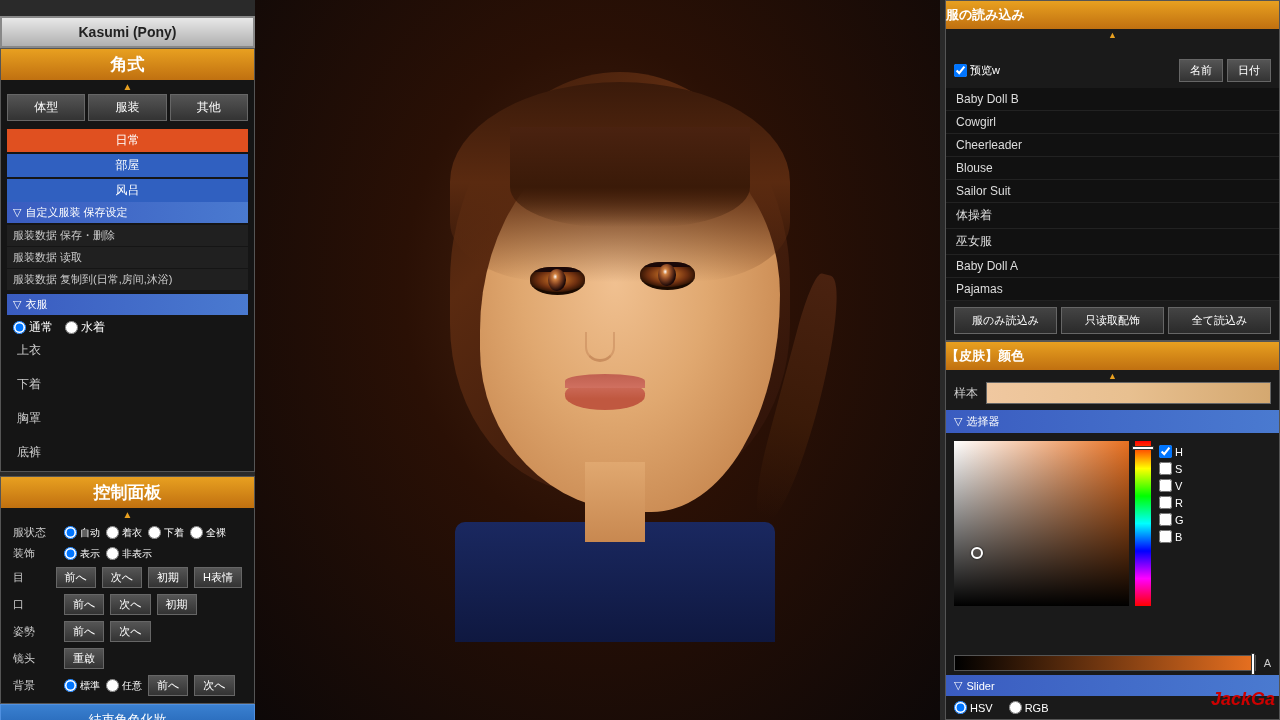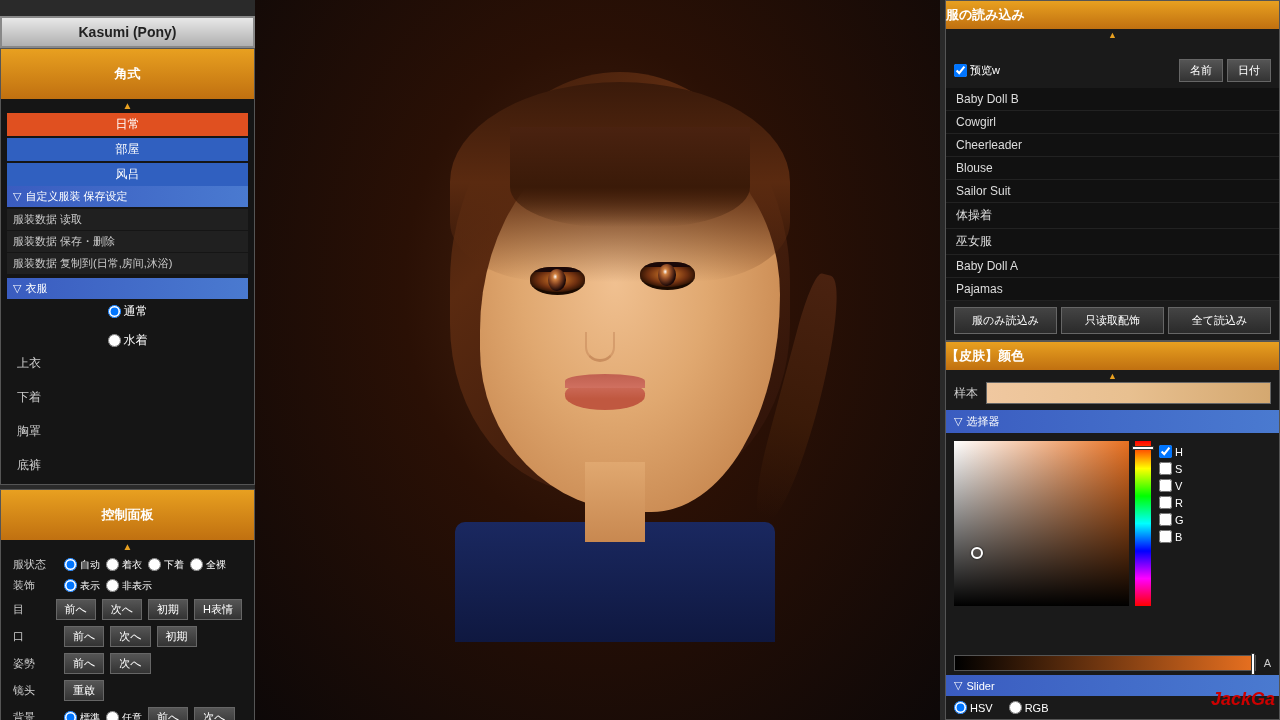--- a/index.html
+++ b/index.html
@@ -41,22 +41,22 @@
     
     .panel-section {
       background: rgba(20, 20, 20, 0.92);
       border: 1px solid #555;
       pointer-events: auto;
     }
 
     .section-header {
       background: linear-gradient(180deg, #e8a020 0%, #c07010 100%);
       text-align: center;
-      padding: 16px 0;
-      font-size: 13px;
+      padding: 4px 0;
+      font-size: 17px;
       font-weight: bold;
       color: #fff;
       position: relative;
     }
 
     .section-header::after {
       content: '▲';
       position: absolute;
       bottom: -12px;
       left: 50%;
@@ -140,21 +140,20 @@
       display: flex;
       align-items: center;
       gap: 4px;
     }
 
     .radio-row {
       display: flex;
       gap: 12px;
       padding: 4px 6px;
       align-items: center;
-      flex-direction: column;
     }
 
     .radio-label {
       display: flex;
       align-items: center;
       gap: 3px;
       cursor: pointer;
       font-size: 12px;
     }
 
@@ -705,33 +704,38 @@
 
   <div id="char-name-bar">
     <span>Kasumi (Pony)</span>
   </div>
 
   <div class="panel-section">
     <div class="section-header">
       <span>角式</span>
     </div>
     <div class="section-body" style="padding-top:14px;">
+      <div class="tab-row">
+        <div class="tab-btn">体型</div>
+        <div class="tab-btn">服装</div>
+        <div class="tab-btn">其他</div>
+      </div>
       <div class="angle-list">
         <div class="angle-item daily">日常</div>
         <div class="angle-item room">部屋</div>
         <div class="angle-item bath">风吕</div>
       </div>
 
       <div class="section-subheader">
         <span>▽</span>
         <span>自定义服装 保存设定</span>
       </div>
       <div>
+        <div class="subsection-item">服装数据 保存・删除</div>
         <div class="subsection-item">服装数据 读取</div>
-        <div class="subsection-item">服装数据 保存・删除</div>
         <div class="subsection-item">服装数据 复制到(日常,房间,沐浴)</div>
       </div>
 
       <div class="clothes-subheader" style="margin-top:4px;">
         <span>▽</span>
         <span>衣服</span>
       </div>
       <div class="radio-row">
         <label class="radio-label">
           <input type="radio" name="clothes-type" checked="" style="">

